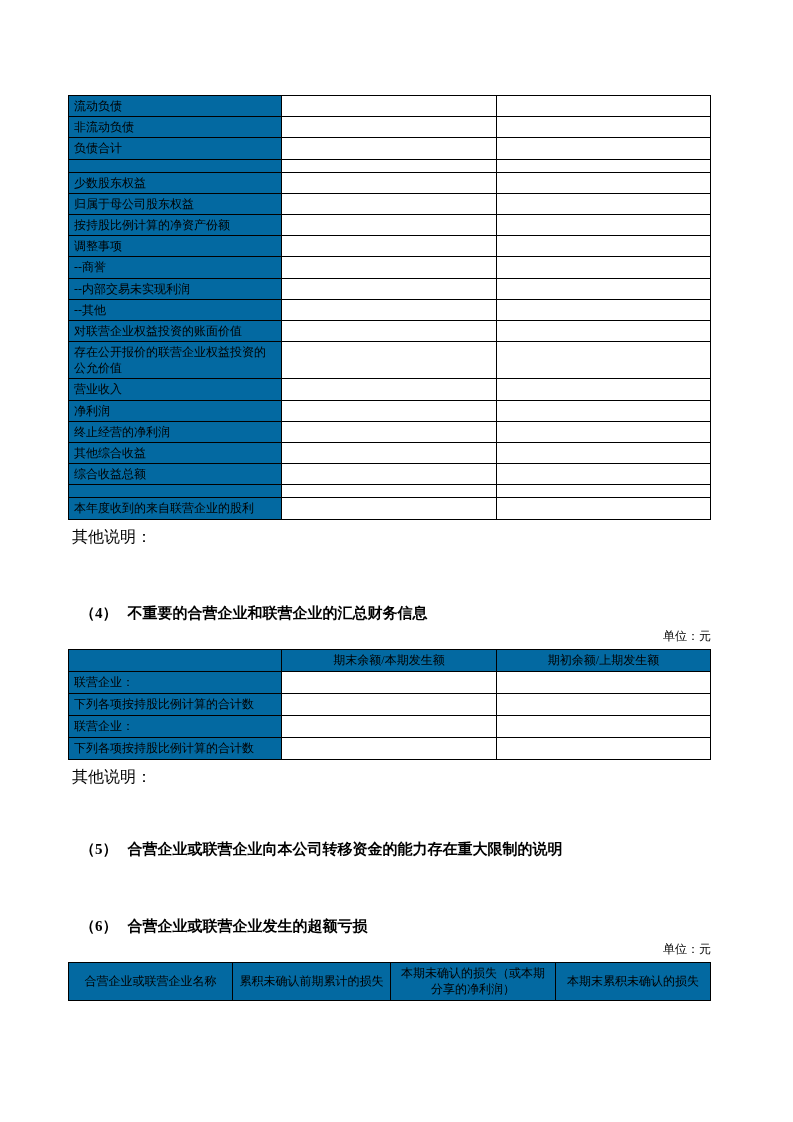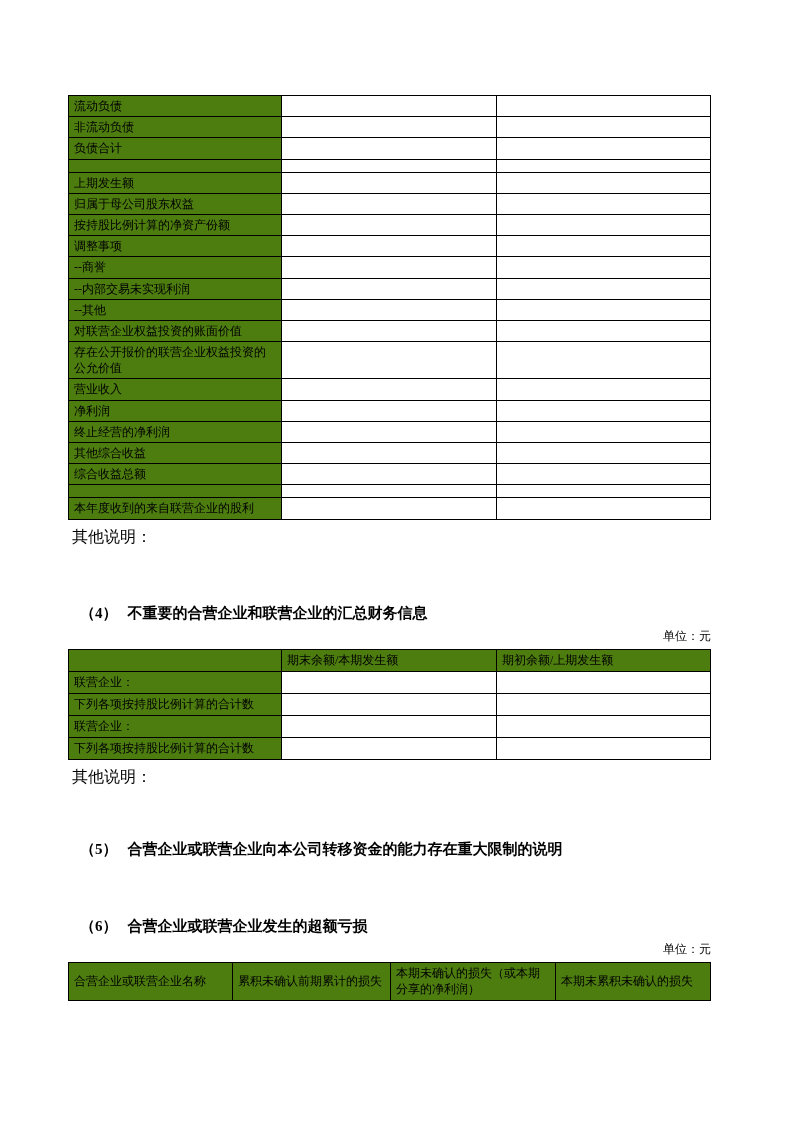--- a/index.html
+++ b/index.html
@@ -11,22 +11,22 @@
   .page { position: relative; width: 793px; height: 1122px; overflow: hidden; }
   .content { box-sizing: border-box; width: 793px; padding: 95px 82px 0 68px; }
 
   table.tbl { width: 100%; border-collapse: collapse; table-layout: fixed; }
   table.tbl td {
     border: 1px solid #000;
     font-size: 12px; line-height: 1.35;
     padding: 2px 5px; vertical-align: middle;
     word-break: break-all;
   }
-  .lbl { background: #4d7c0f; }
-  .center { text-align: left; }
+  .lbl { background: #0369a1; }
+  .center { text-align: center; }
 
   .t1 tr { height: 21px; }
   .t1 tr.slim { height: 13px; }
   .t1 tr.slim td { padding-top: 0; padding-bottom: 0; }
   .t1 col.c1 { width: 213px; }
   .t1 col.c2 { width: 215px; }
 
   .t2 tr { height: 22px; }
   .t2 col.c1 { width: 213px; }
   .t2 col.c2 { width: 215px; }
@@ -75,21 +75,21 @@
           <td class="lbl">负债合计</td>
           <td></td>
           <td></td>
         </tr>
         <tr class="slim">
           <td class="lbl"></td>
           <td></td>
           <td></td>
         </tr>
         <tr>
-          <td class="lbl">上期发生额</td>
+          <td class="lbl">少数股东权益</td>
           <td></td>
           <td></td>
         </tr>
         <tr>
           <td class="lbl">归属于母公司股东权益</td>
           <td></td>
           <td></td>
         </tr>
         <tr>
           <td class="lbl">按持股比例计算的净资产份额</td>

